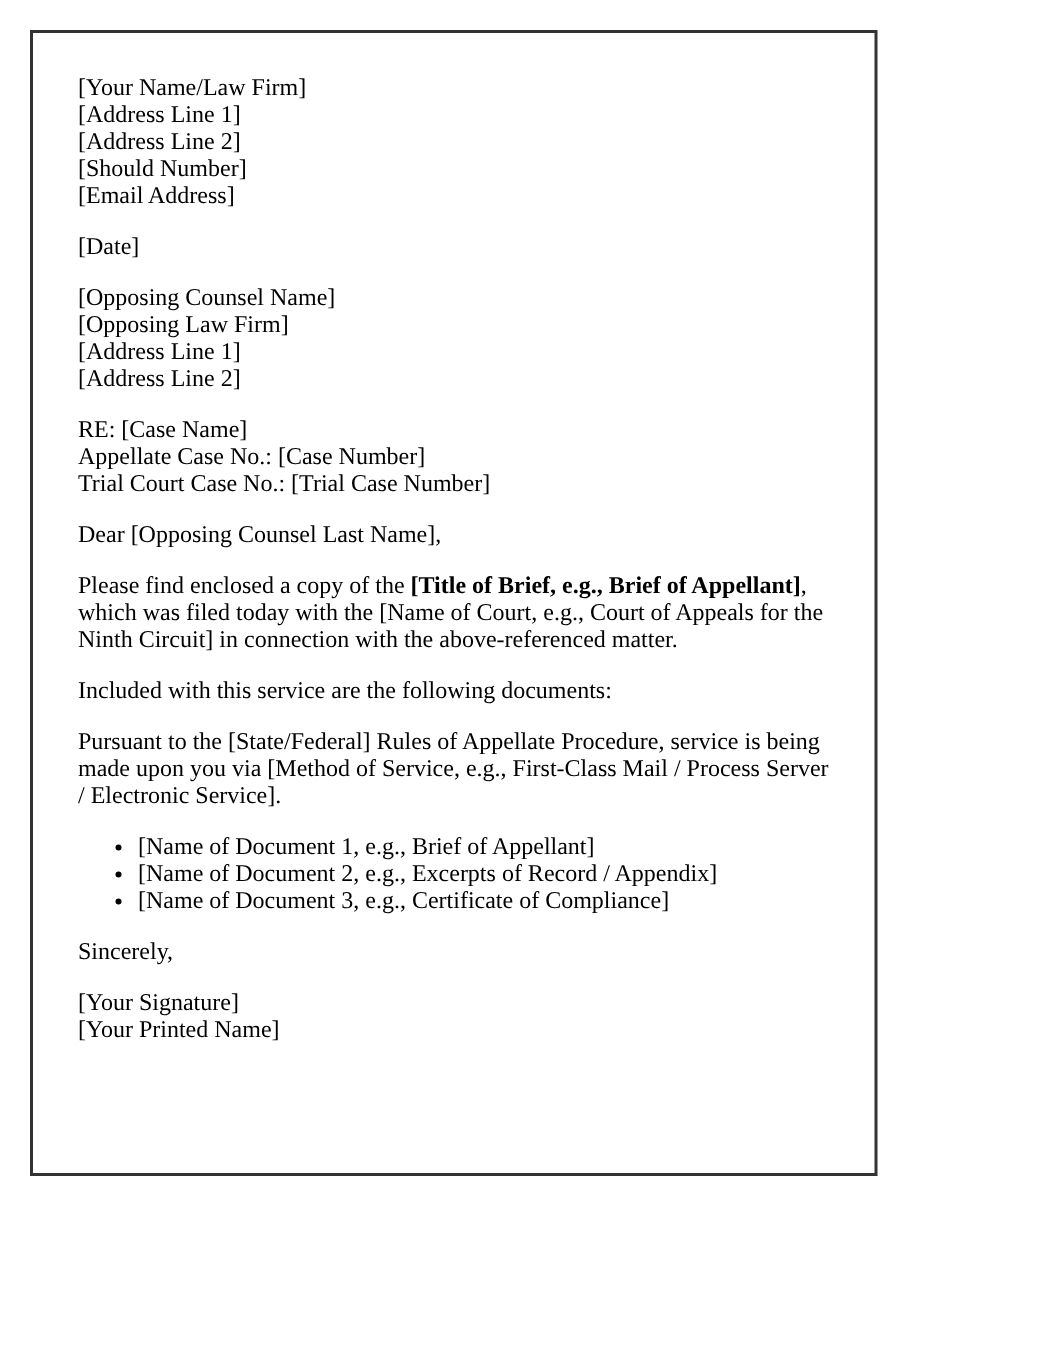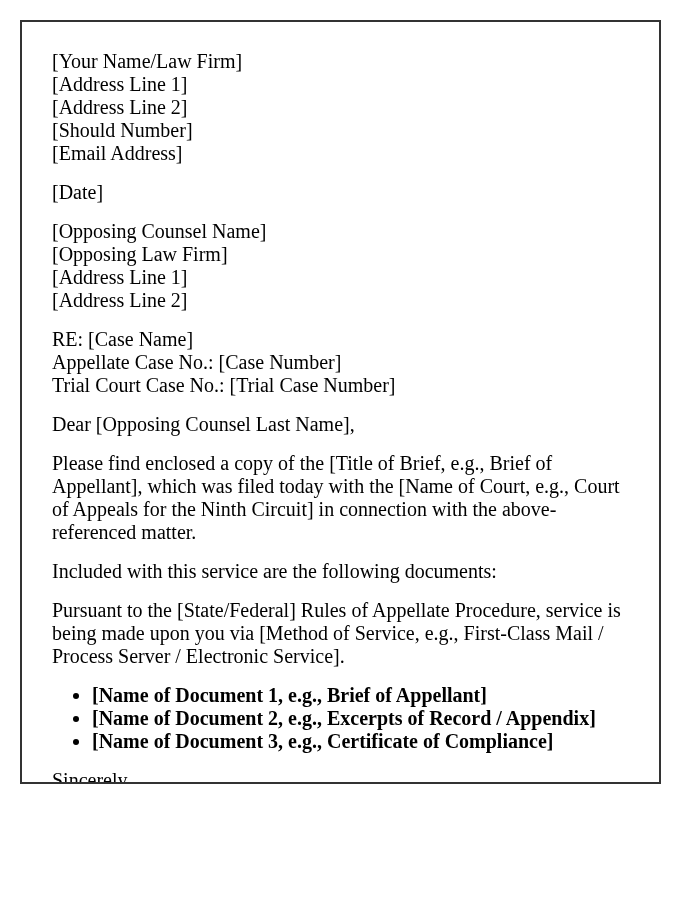--- a/index.html
+++ b/index.html
@@ -11,47 +11,46 @@
     width: 700px;
     height: 900px;
     position: relative;
     font-family: "Liberation Serif", "DejaVu Serif", serif;
     color: #000000;
   }
   .letter {
     position: absolute;
     left: 20px;
     top: 20px;
-    width: 641px;
+    width: 565px;
     height: 764px;
     box-sizing: border-box;
     border: 2px solid #333333;
     padding: 28px 30px;
-    font-size: 20px;
+    font-size: 16px;
     line-height: normal;
     background: #ffffff;
     overflow: hidden;
   }
   .letter p {
     margin: 16px 0;
   }
   .letter p.first {
     margin-top: 0;
   }
   .letter ul {
     margin: 16px 0;
     padding: 0 0 0 40px;
     list-style-type: disc;
   }
   .letter li {
     margin: 0;
-    font-weight: bold;
   }
   .letter strong {
-    font-weight: normal;
+    font-weight: bold;
   }
 </style>
 </head>
 <body>
 
 <div class="letter">
 
   <p class="first">
     <span>[Your Name/Law Firm]</span><br>
     <span>[Address Line 1]</span><br>

